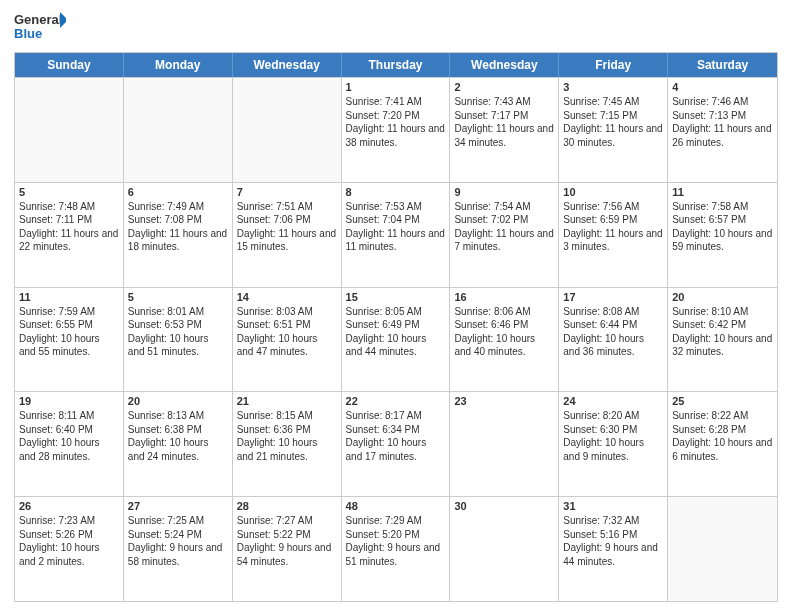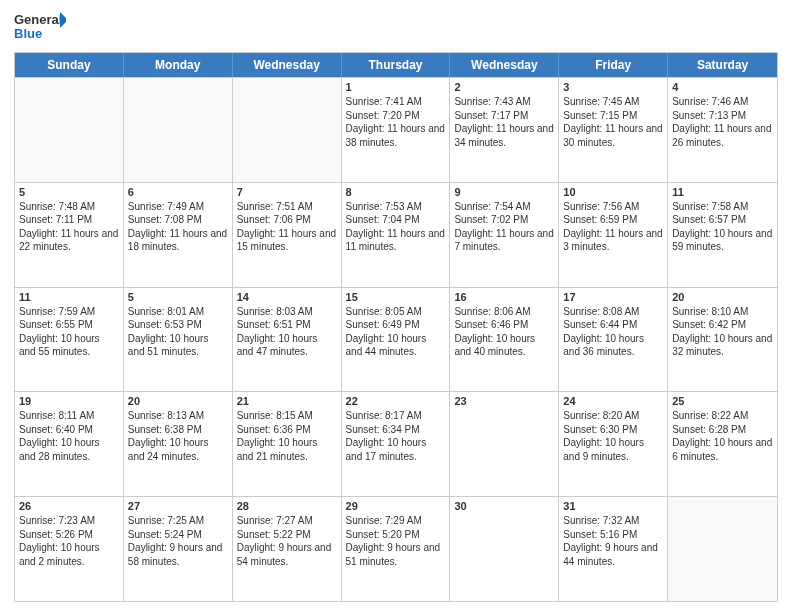--- a/index.html
+++ b/index.html
@@ -246,21 +246,21 @@
           </div>
           <div class="cal-cell">
             <div class="day-num">27</div>
             <div class="day-info">Sunrise: 7:25 AM<br>Sunset: 5:24 PM<br>Daylight: 9 hours and 58 minutes.</div>
           </div>
           <div class="cal-cell">
             <div class="day-num">28</div>
             <div class="day-info">Sunrise: 7:27 AM<br>Sunset: 5:22 PM<br>Daylight: 9 hours and 54 minutes.</div>
           </div>
           <div class="cal-cell">
-            <div class="day-num">29</div>
+            <div class="day-num">48</div>
             <div class="day-info">Sunrise: 7:29 AM<br>Sunset: 5:20 PM<br>Daylight: 9 hours and 51 minutes.</div>
           </div>
           <div class="cal-cell">
             <div class="day-num">30</div>
           </div>
           <div class="cal-cell">
             <div class="day-num">31</div>
             <div class="day-info">Sunrise: 7:32 AM<br>Sunset: 5:16 PM<br>Daylight: 9 hours and 44 minutes.</div>
           </div>
           <div class="cal-cell empty"></div>

